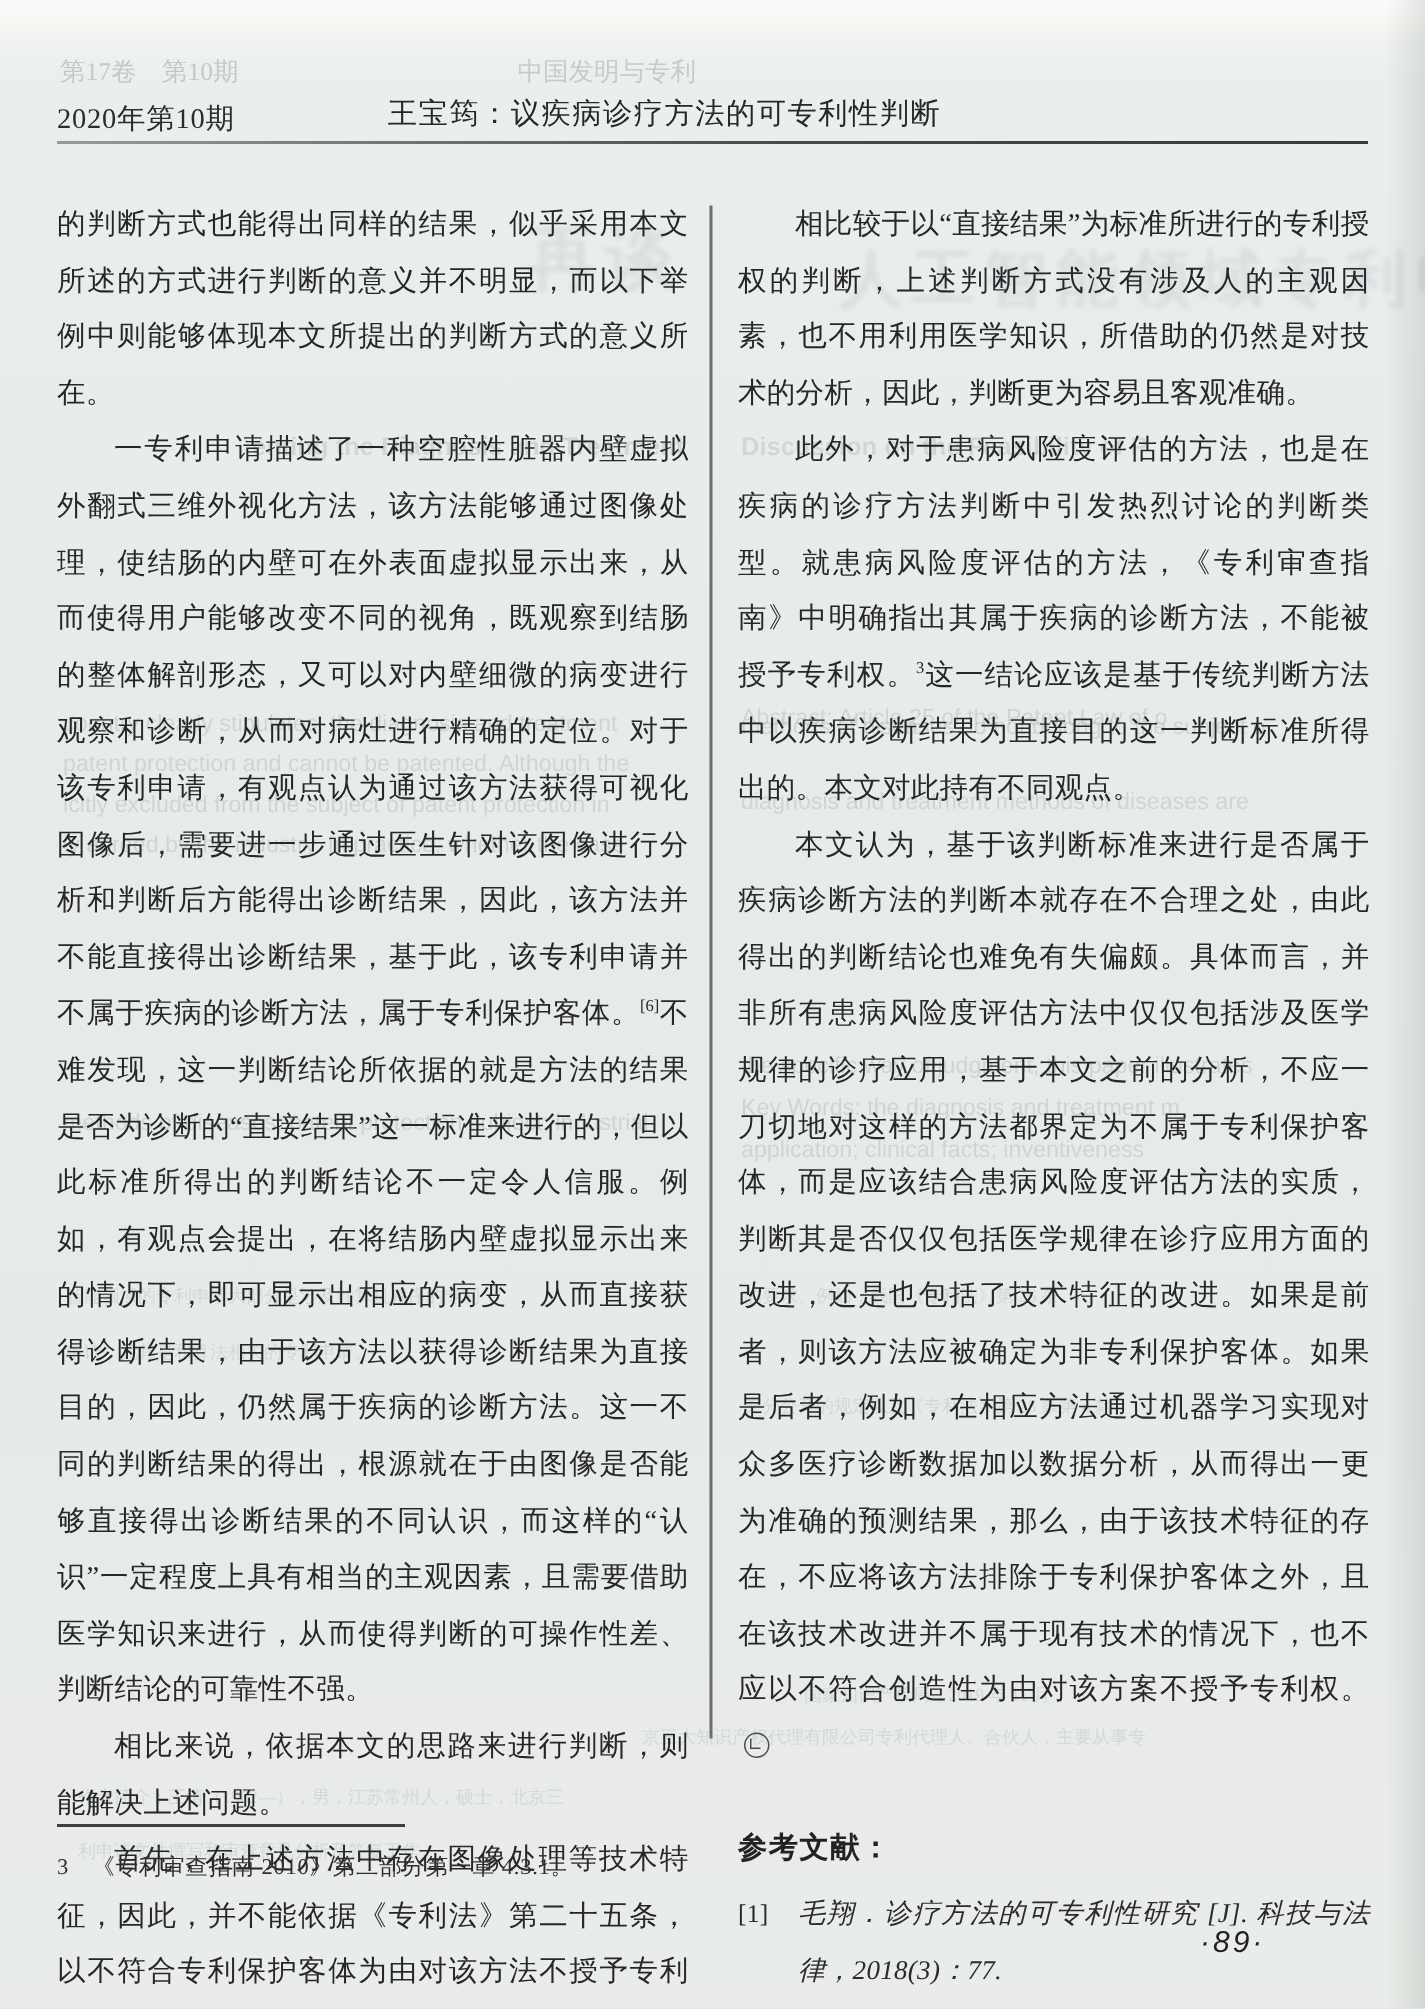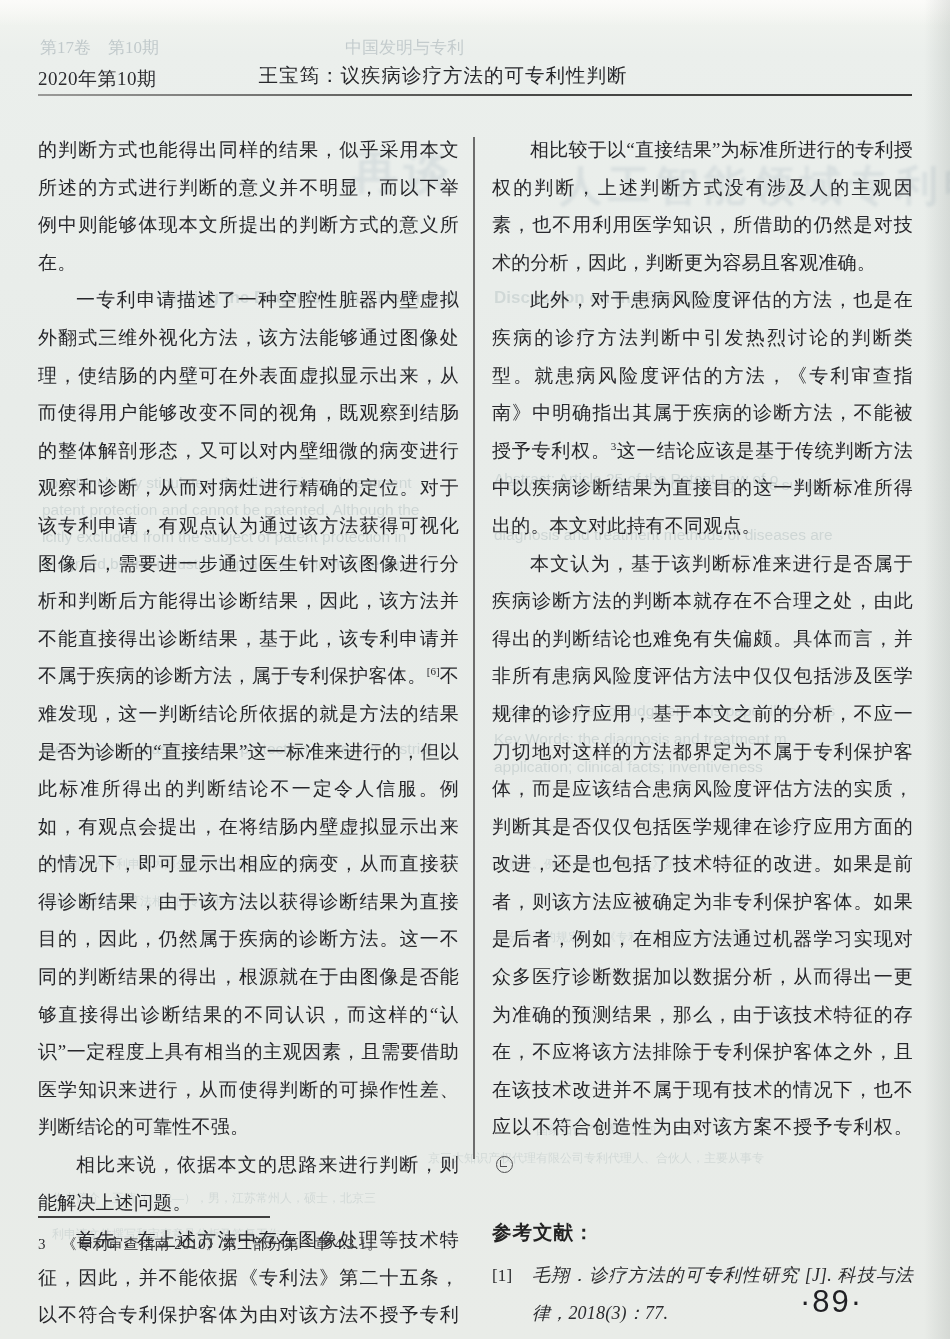--- a/index.html
+++ b/index.html
@@ -65,22 +65,22 @@
   .ref{position:relative;padding-left:40px;font-style:italic;font-size:18px;line-height:37.4px;
     color:#2b2b2e;text-align:justify;}
   .ref .refnum{position:absolute;left:0;top:0;font-style:normal;font-size:17px;}
 
   
   .fn-rule{position:absolute;left:38px;top:1216px;width:232px;height:2px;background:#3f3f3f;}
   .footnote{position:absolute;left:38px;top:1235px;font-size:15px;
     color:#2e2e32;letter-spacing:.5px;}
 
   
-  .pagenum{position:absolute;left:800px;top:1284px;font-size:31px;color:#1f1f23;
-    font-family:"Liberation Sans","DejaVu Sans",sans-serif;letter-spacing:2px;}
+  .pagenum{position:absolute;left:800px;top:1284px;font-size:20px;color:#1f1f23;
+    font-family:"Liberation Sans","DejaVu Sans",sans-serif;letter-spacing:2px;font-style:italic;}
 </style>
 </head>
 <body>
 
 <div class="page">
 
   <span class="bleed-vol">第17卷　第10期</span>
   <span class="bleed-journal">中国发明与专利</span>
   <span class="bleed-big" style="left:352px;top:142px;">再谈</span>
   <span class="bleed-big" style="left:560px;top:158px;font-size:42px;">人工智能领域专利申</span>

